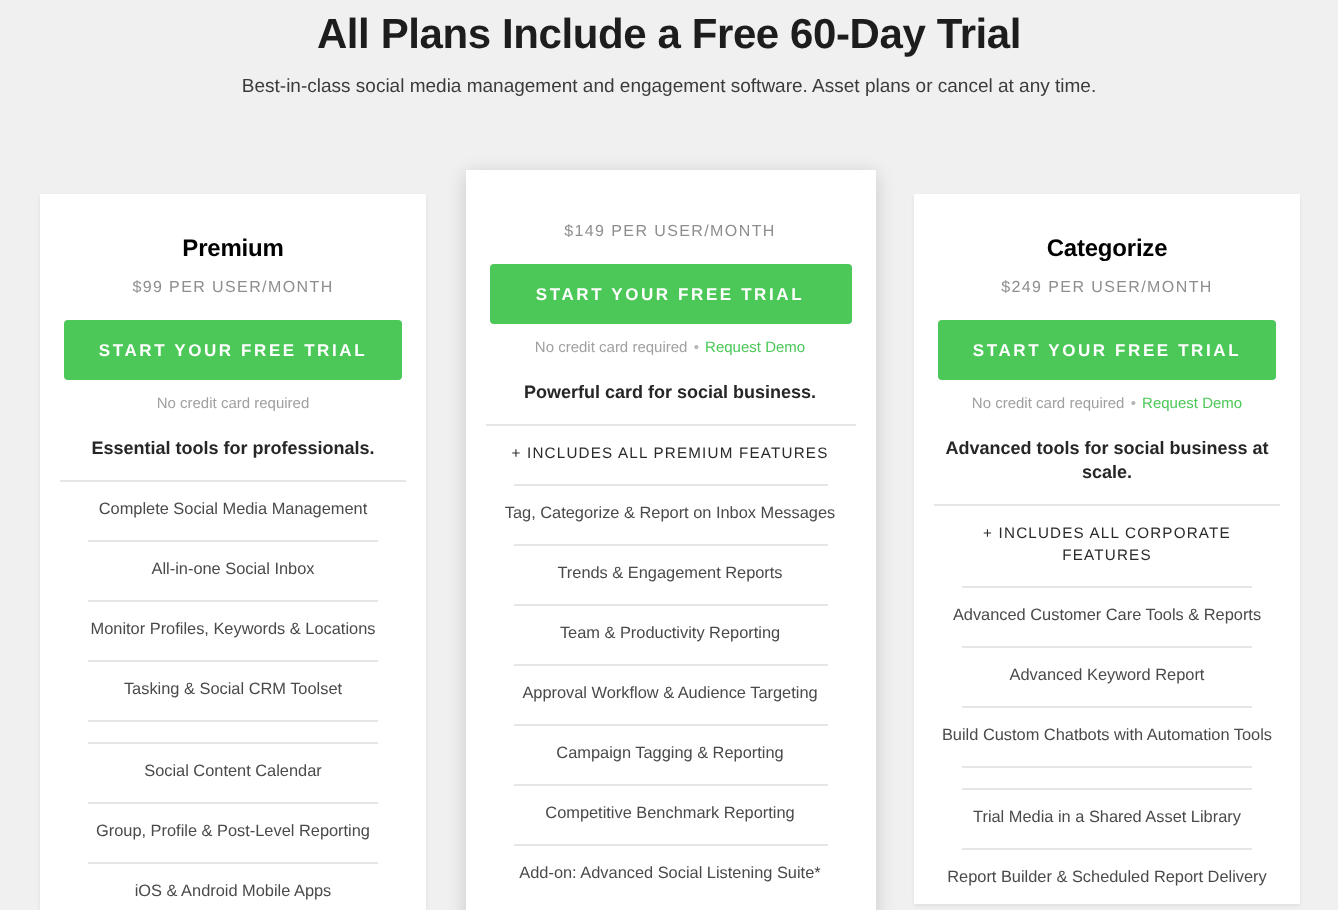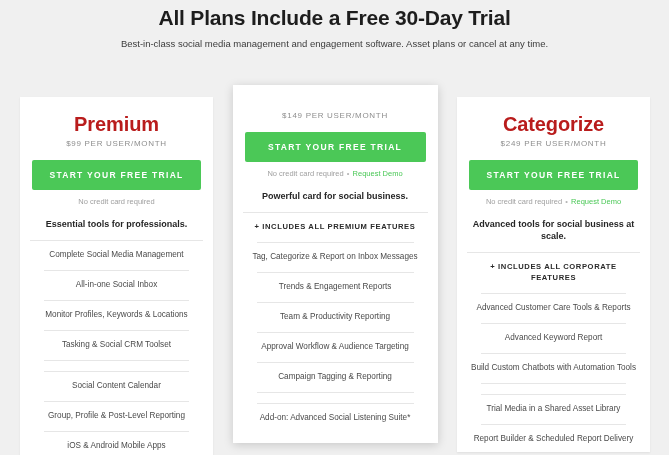--- a/index.html
+++ b/index.html
@@ -62,23 +62,23 @@
   .plan-card.featured {
     width: 205px;
     margin-top: 0;
     padding: 22px 10px 20px 10px;
     box-shadow: 0 2px 9px rgba(0,0,0,0.17);
     position: relative;
     z-index: 3;
   }
 
   .plan-name {
-    font-size: 20px;
-    font-weight: bold;
-    color: #b91c1c;
+    font-size: 12px;
+    font-weight: bold;
+    color: #000000;
     margin: 0;
     line-height: 22px;
     letter-spacing: -0.1px;
   }
   .plan-price {
     font-size: 8px;
     color: #8e8e8e;
     letter-spacing: 0.7px;
     margin: 3px 0 0 0;
     text-transform: uppercase;
@@ -141,33 +141,33 @@
     margin: 0;
     padding: 0;
   }
   .feature-item {
     font-size: 8.2px;
     color: #4a4a4a;
     line-height: 11px;
     padding: 8px 2px 0 2px;
   }
   .feature-item.heading {
-    font-weight: bold;
+    font-weight: normal;
     color: #2a2a2a;
     text-transform: uppercase;
     letter-spacing: 0.6px;
     font-size: 7.6px;
     text-align: center;
   }
 </style>
 </head>
 <body>
 
 <div class="page-header">
-  <h1 class="page-title">All Plans Include a Free 30-Day Trial</h1>
+  <h1 class="page-title">All Plans Include a Free 60-Day Trial</h1>
   <p class="page-subtitle">Best-in-class social media management and engagement software. Asset plans or cancel at any time.</p>
 </div>
 
 <div class="plans-row">
 
   <div class="plan-card standard">
     <h2 class="plan-name">Premium</h2>
     <p class="plan-price">$99 PER USER/MONTH</p>
     <button class="cta-button">START YOUR FREE TRIAL</button>
     <p class="cta-note">
@@ -210,20 +210,21 @@
       <li class="feature-item">Tag, Categorize &amp; Report on Inbox Messages</li>
       <div class="divider inset"></div>
       <li class="feature-item">Trends &amp; Engagement Reports</li>
       <div class="divider inset"></div>
       <li class="feature-item">Team &amp; Productivity Reporting</li>
       <div class="divider inset"></div>
       <li class="feature-item">Approval Workflow &amp; Audience Targeting</li>
       <div class="divider inset"></div>
       <li class="feature-item">Campaign Tagging &amp; Reporting</li>
       <div class="divider inset"></div>
+      <li class="feature-item">Competitive Benchmark Reporting</li>
       <div class="divider inset"></div>
       <li class="feature-item">Add-on: Advanced Social Listening Suite*</li>
 
     </ul>
   </div>
 
   <div class="plan-card standard">
     <h2 class="plan-name">Categorize</h2>
     <p class="plan-price">$249 PER USER/MONTH</p>
     <button class="cta-button">START YOUR FREE TRIAL</button>

